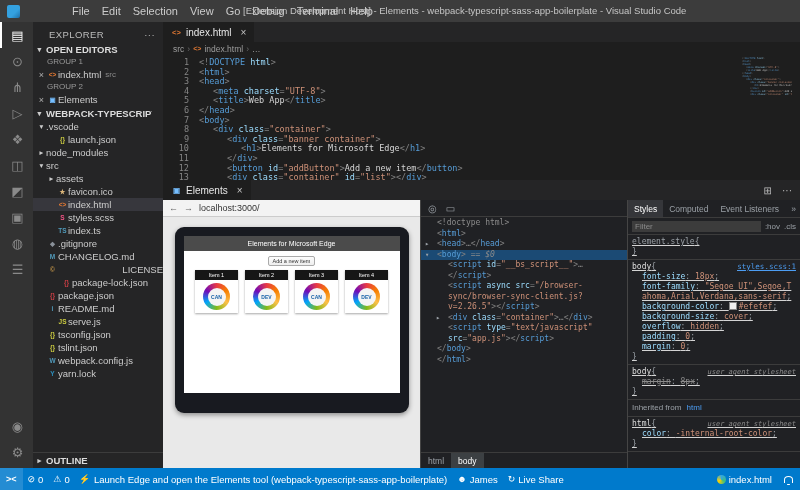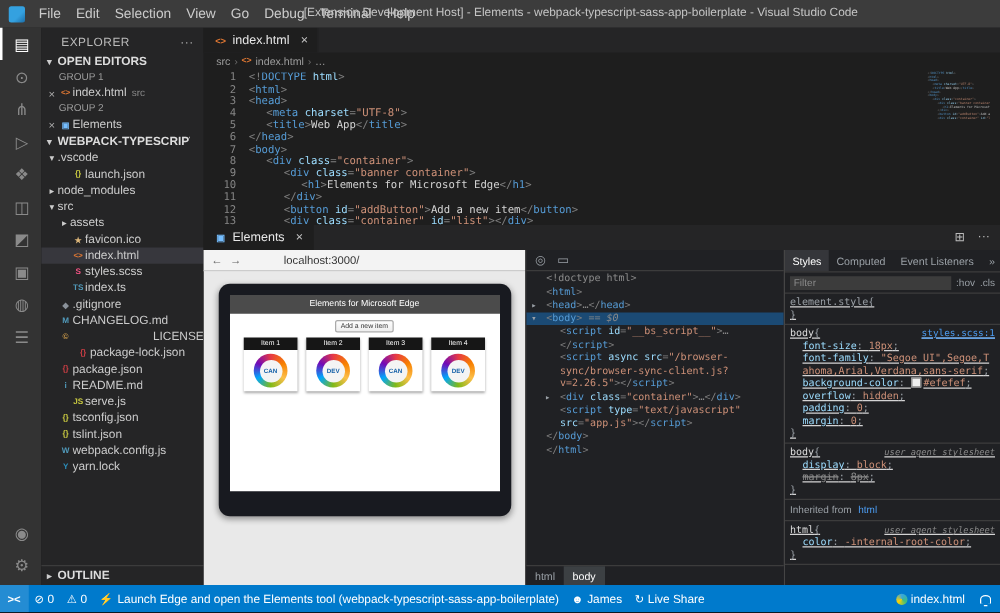--- a/index.html
+++ b/index.html
@@ -1,20 +1,20 @@
 <!DOCTYPE html>
 <html><head>
 <meta charset="utf-8">
 <style>
   html,body{margin:0;padding:0;background:#000;}
   #app{position:relative;width:800px;height:490px;background:#1e1e1e;overflow:hidden;
        font-family:"Liberation Sans",sans-serif;color:#ccc;cursor:default;}
   
   .titlebar{position:absolute;top:0;left:0;right:0;height:22px;background:#3c3c3c;
-            display:flex;align-items:center;font-size:11px;color:#cccccc;z-index:5;}
+            display:flex;align-items:center;font-size:11px;color:#cccccc;z-index:5;gap:41px;}
   .vsc-logo{width:13px;height:13px;margin:0 5px 0 7px;border-radius:2px;
             background:linear-gradient(135deg,#34a1e0 60%,#1c6ea8);flex:none;}
   .menus{display:flex;align-items:center;}
   .menu-item{padding:0 6px;}
   .wtitle{position:absolute;left:243px;top:0;height:22px;line-height:22px;font-size:9.5px;
           white-space:nowrap;color:#c5c5c5;}
   
   .main{position:absolute;top:22px;bottom:22px;left:0;right:0;}
   .activitybar{position:absolute;top:0;bottom:0;left:0;width:33px;background:#333333;
                display:flex;flex-direction:column;}
@@ -69,21 +69,21 @@
   .c-eq{color:#8a8a8a;font-style:italic}
   
   .panel{position:absolute;left:163px;right:0;top:158px;bottom:0;background:#1e1e1e;}
   .panel-tabbar{height:20px;background:#252526;display:flex;align-items:center;}
   .panel-actions{margin-left:auto;display:flex;gap:10px;padding-right:8px;color:#bbbbbb;font-size:10px;}
   .panel-body{position:absolute;top:20px;left:0;right:0;bottom:0;display:flex;}
   
   .preview-pane{width:257px;flex:none;position:relative;background:#e9e9e9;}
   .pv-toolbar{height:16px;background:#f3f3f3;border-bottom:1px solid #cccccc;display:flex;
               align-items:center;gap:6px;padding:0 6px;color:#666;font-size:9px;}
-  .pv-url{color:#333;margin-left:28px;}
+  .pv-url{color:#333;}
   .pv-canvas{height:calc(100% - 17px);display:flex;justify-content:center;align-items:flex-start;}
   .tablet{margin-top:10px;width:234px;height:186px;background:#181a20;border-radius:9px;
           padding:9px 9px 20px;box-sizing:border-box;box-shadow:0 2px 5px rgba(0,0,0,.4);}
   .screen{width:100%;height:100%;background:#fff;overflow:hidden;}
   .pv-banner{height:15px;background:#4b4b4b;color:#fff;font-size:7px;display:flex;
              align-items:center;justify-content:center;}
   .pv-btnrow{display:flex;justify-content:center;margin:5px 0 4px;}
   .pv-button{font-size:5.5px;color:#333;background:linear-gradient(#fdfdfd,#eeeeee);
              border:1px solid #aaa;border-radius:2px;padding:1px 4px;}
   .pv-items{display:flex;justify-content:center;gap:7px;}
@@ -463,32 +463,32 @@
                 </div>
                 <div class="rule">
                   <div class="rule-head">
                     <span class="sel">body</span>
                     <span class="brace"> {</span>
                     <span class="src-link">styles.scss:1</span>
                   </div>
                   <div class="prop"><span class="pname">font-size</span><span class="colon">: </span><span class="pval">18px</span><span class="colon">;</span></div>
                   <div class="prop"><span class="pname">font-family</span><span class="colon">: </span><span class="pval">"Segoe UI",Segoe,Tahoma,Arial,Verdana,sans-serif</span><span class="colon">;</span></div>
                   <div class="prop"><span class="pname">background-color</span><span class="colon">: </span><span class="swatch" style="background: rgb(239, 239, 239);"></span><span class="pval">#efefef</span><span class="colon">;</span></div>
+                  <div class="prop"><span class="pname">background-size</span><span class="colon">: </span><span class="pval">cover</span><span class="colon">;</span></div>
                   <div class="prop"><span class="pname">overflow</span><span class="colon">: </span><span class="pval">hidden</span><span class="colon">;</span></div>
                   <div class="prop"><span class="pname">padding</span><span class="colon">: </span><span class="pval">0</span><span class="colon">;</span></div>
                   <div class="prop"><span class="pname">margin</span><span class="colon">: </span><span class="pval">0</span><span class="colon">;</span></div>
                   <div class="rule-close">}</div>
                 </div>
                 <div class="rule">
                   <div class="rule-head">
                     <span class="sel">body</span>
                     <span class="brace"> {</span>
                     <span class="src-ua">user agent stylesheet</span>
                   </div>
-                  <div class="prop"><span class="pname">display</span><span class="colon">: </span><span class="pval">block</span><span class="colon">;</span></div>
                   <div class="prop struck"><span class="pname">margin</span><span class="colon">: </span><span class="pval">8px</span><span class="colon">;</span></div>
                   <div class="rule-close">}</div>
                 </div>
                 <div class="inherited">Inherited from <span class="link">html</span></div>
                 <div class="rule">
                   <div class="rule-head">
                     <span class="sel">html</span>
                     <span class="brace"> {</span>
                     <span class="src-ua">user agent stylesheet</span>
                   </div>

